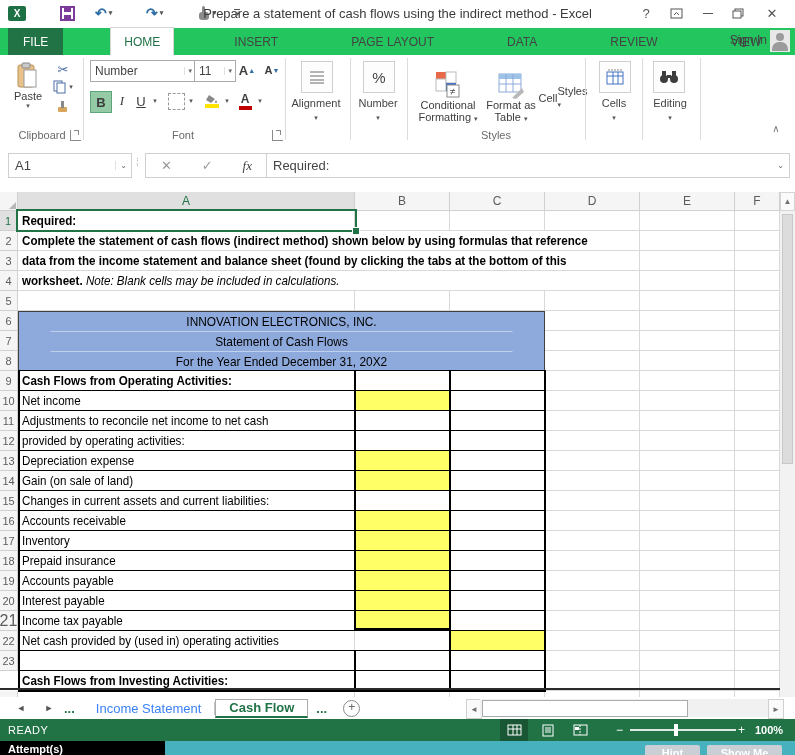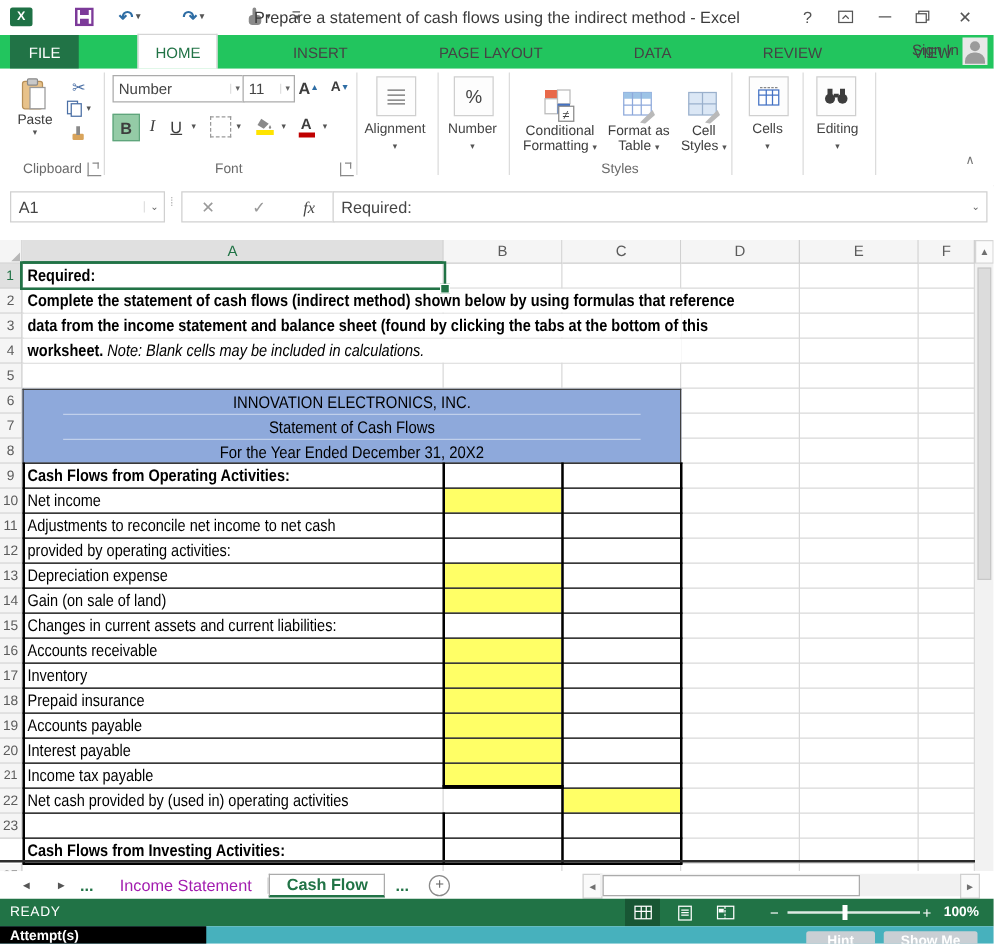--- a/index.html
+++ b/index.html
@@ -41,21 +41,21 @@
   .colhdr,.rowhdr{position:absolute;background:#f5f5f5;color:#5c5c5c;font-size:12px;display:flex;align-items:center;justify-content:center;box-sizing:border-box;border-right:1px solid #d0d0d0;border-bottom:1px solid #d0d0d0;}
   .hdr-sel{background:#e0e0e0;color:#217346;}
   .gl{position:absolute;background:#d9d9d9;}
   .bl{position:absolute;background:#000;}
   .ctext{position:absolute;font-size:13.5px;color:#000;white-space:nowrap;line-height:18px;transform:scaleX(.86);transform-origin:0 50%;}
   .bold{font-weight:bold;}
   
   #sheetbar{left:0;top:697px;width:795px;height:22px;background:#fff;display:flex;align-items:center;font-size:13px;}
   .tabnav{color:#555;font-size:9px;margin-left:14px;width:14px;text-align:center;}
   .sheetdots{color:#217346;font-weight:bold;margin:0 8px;}
-  .sheettab{padding:0 13px;color:#a21caf;height:22px;display:flex;align-items:center;}
+  .sheettab{padding:0 13px;color:#3b82f6;height:22px;display:flex;align-items:center;}
   .sheettab.active{background:#fff;border:1px solid #ababab;border-bottom:2px solid #217346;color:#217346;font-weight:bold;height:19px;box-sizing:border-box;}
   .tabsep{width:1px;height:13px;background:#c5c5c5;}
   #addsheet{width:15px;height:15px;border:1px solid #8a8a8a;border-radius:50%;color:#666;font-size:12px;line-height:13px;text-align:center;margin-left:8px;}
   .hscroll-btn{position:absolute;top:699px;width:14px;height:18px;border:1px solid #d0d0d0;background:#fafafa;color:#707070;font-size:8px;display:flex;align-items:center;justify-content:center;}
   
   #statusbar{left:0;top:719px;width:795px;height:22px;background:#217346;color:#fff;}
   .viewbtn{position:absolute;top:0;width:28px;height:22px;display:flex;align-items:center;justify-content:center;}
   
   #bottombar{left:0;top:741px;width:795px;height:14px;}
   .tealbtn{position:absolute;top:745px;height:14px;border-radius:2px;color:#fff;font-size:11px;font-weight:bold;display:flex;align-items:flex-start;justify-content:center;padding-top:2px;box-sizing:border-box;}
@@ -225,21 +225,21 @@
         <rect x="1" y="3" width="22" height="18" fill="#fff" stroke="#8ea9db"></rect>
         <rect x="1" y="3" width="22" height="5" fill="#9dc3e6"></rect>
         <line x1="8" y1="3" x2="8" y2="21" stroke="#8ea9db"></line>
         <line x1="15" y1="3" x2="15" y2="21" stroke="#8ea9db"></line>
         <line x1="1" y1="13" x2="23" y2="13" stroke="#8ea9db"></line>
         <path d="M14 27 L24 17 L26 21 L18 28 Z" fill="#b9b9b9"></path>
       </svg>
     <span style="font-size:11px;line-height:12px">Format as</span>
     <span style="font-size:11px;line-height:12px"><span>Table</span> <span class="ddown">▾</span></span>
   </div>
-  <div class="fbtn" style="left:541px;top:3px;width:44px;height:80px;flex-direction:column">
+  <div class="fbtn" style="left:541px;top:3px;width:44px;height:80px;flex-direction:row">
     <svg width="26" height="28">
         <rect x="1" y="3" width="22" height="18" fill="#dbe7f5" stroke="#9ab0cc"></rect>
         <line x1="12" y1="3" x2="12" y2="21" stroke="#9ab0cc"></line>
         <line x1="1" y1="12" x2="23" y2="12" stroke="#9ab0cc"></line>
         <path d="M14 27 L24 17 L26 21 L18 28 Z" fill="#b9b9b9"></path>
       </svg>
     <span style="font-size:11px;line-height:12px">Cell</span>
     <span style="font-size:11px;line-height:12px"><span>Styles</span> <span class="ddown">▾</span></span>
   </div>
   <div class="glabel" style="left:466px;width:60px">Styles</div>
@@ -312,21 +312,21 @@
     <div class="rowhdr" style="left: 0px; top: 225px; width: 18px; height: 20px; font-size: 11px;">11</div>
     <div class="rowhdr" style="left: 0px; top: 245px; width: 18px; height: 20px; font-size: 11px;">12</div>
     <div class="rowhdr" style="left: 0px; top: 265px; width: 18px; height: 20px; font-size: 11px;">13</div>
     <div class="rowhdr" style="left: 0px; top: 285px; width: 18px; height: 20px; font-size: 11px;">14</div>
     <div class="rowhdr" style="left: 0px; top: 305px; width: 18px; height: 20px; font-size: 11px;">15</div>
     <div class="rowhdr" style="left: 0px; top: 325px; width: 18px; height: 20px; font-size: 11px;">16</div>
     <div class="rowhdr" style="left: 0px; top: 345px; width: 18px; height: 20px; font-size: 11px;">17</div>
     <div class="rowhdr" style="left: 0px; top: 365px; width: 18px; height: 20px; font-size: 11px;">18</div>
     <div class="rowhdr" style="left: 0px; top: 385px; width: 18px; height: 20px; font-size: 11px;">19</div>
     <div class="rowhdr" style="left: 0px; top: 405px; width: 18px; height: 20px; font-size: 11px;">20</div>
-    <div class="rowhdr" style="left: 0px; top: 425px; width: 18px; height: 20px; font-size: 10px;">21</div>
+    <div class="rowhdr" style="left: 0px; top: 425px; width: 18px; height: 20px; font-size: 16px;">21</div>
     <div class="rowhdr" style="left: 0px; top: 445px; width: 18px; height: 20px; font-size: 11px;">22</div>
     <div class="rowhdr" style="left: 0px; top: 465px; width: 18px; height: 20px; font-size: 11px;">23</div>
     <div class="rowhdr" style="left: 0px; top: 485px; width: 18px; height: 20px; font-size: 11px; margin-top: 28px;">24</div>
     <div class="rowhdr" style="left: 0px; top: 505px; width: 18px; height: 20px; font-size: 11px;">25</div>
     <div class="gl" style="left: 354px; top: 25px; width: 1px; height: 486px;"></div>
     <div class="gl" style="left: 449px; top: 25px; width: 1px; height: 486px;"></div>
     <div class="gl" style="left: 544px; top: 25px; width: 1px; height: 486px;"></div>
     <div class="gl" style="left: 639px; top: 25px; width: 1px; height: 486px;"></div>
     <div class="gl" style="left: 734px; top: 25px; width: 1px; height: 486px;"></div>
     <div class="gl" style="left: 779px; top: 25px; width: 1px; height: 486px;"></div>

